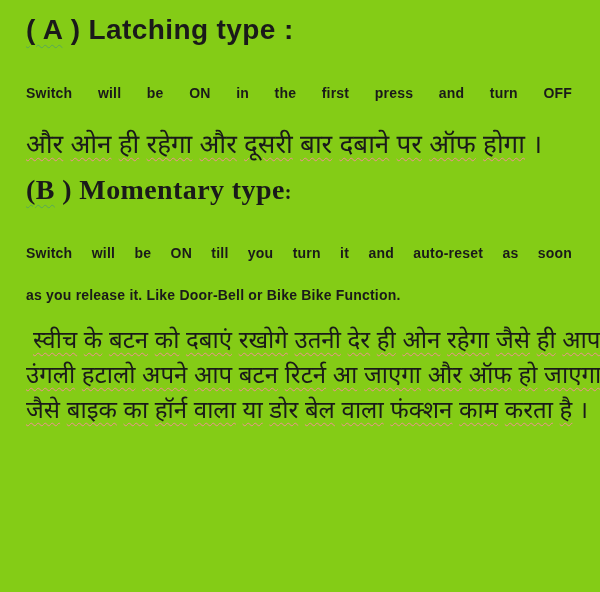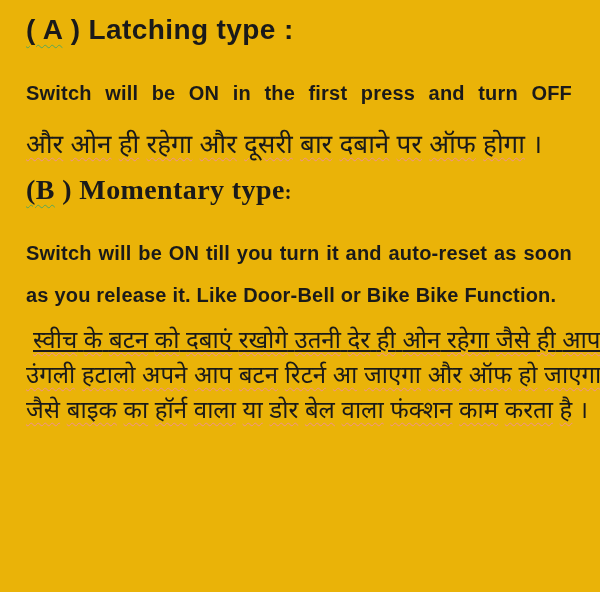--- a/index.html
+++ b/index.html
@@ -1,37 +1,37 @@
 <!DOCTYPE html>
 <html><head>
 <meta charset="utf-8">
 <style>
   html,body{margin:0;padding:0;background:#ffffff;}
   .page{
     width:600px;height:592px;box-sizing:border-box;
-    padding:12px 28px 0 26px;background:#eab308;overflow:hidden;
+    padding:12px 28px 0 26px;background:#84cc16;overflow:hidden;
     font-family:"Liberation Sans","DejaVu Sans",sans-serif;color:#1a1a1a;
   }
   h1{font-size:28px;font-weight:700;margin:0;line-height:36px;letter-spacing:0.4px;white-space:nowrap;}
   .gr{
     text-decoration-line:underline;text-decoration-style:wavy;
     text-decoration-color:#58a858;text-decoration-thickness:1px;
     text-underline-offset:5px;
   }
   .colon{font-size:20px;}
   .para{margin-top:24px;}
-  .pline{font-size:20px;font-weight:700;line-height:42px;letter-spacing:0.2px;}
+  .pline{font-size:14px;font-weight:700;line-height:42px;letter-spacing:0.2px;}
   .just{text-align:justify;text-align-last:justify;}
   .hindi{margin-top:6px;}
   .hindi .hline{font-weight:400;white-space:nowrap;}
   .hindiA .hline{font-size:26px;line-height:48px;}
   .hindiB .hline{font-size:24px;line-height:35px;}
   .hb{margin-top:4px;font-family:Liberation Serif, serif;}
   .parab{margin-top:22px;}
-  .indent{padding-left:7px;text-decoration:underline;}
+  .indent{padding-left:7px;}
   .sp-red{
     text-decoration-line:underline;text-decoration-style:wavy;
     text-decoration-color:#f09090;text-decoration-thickness:1px;
     text-underline-offset:4px;
   }
 </style>
 </head>
 <body>
 
 <div class="page">

